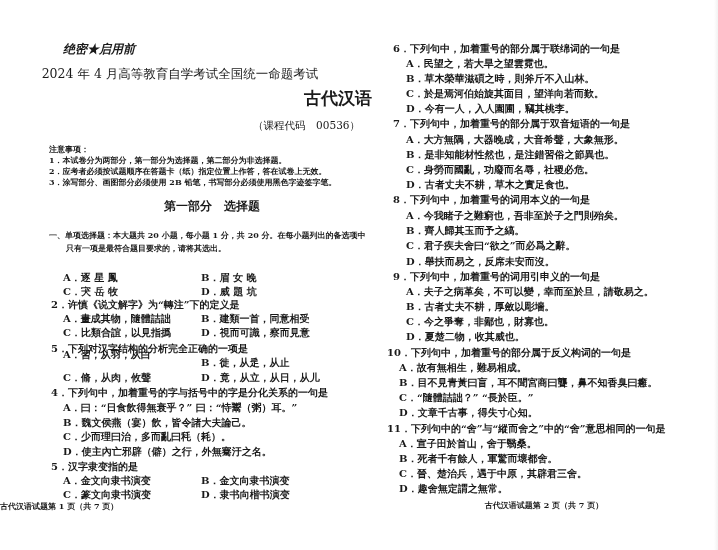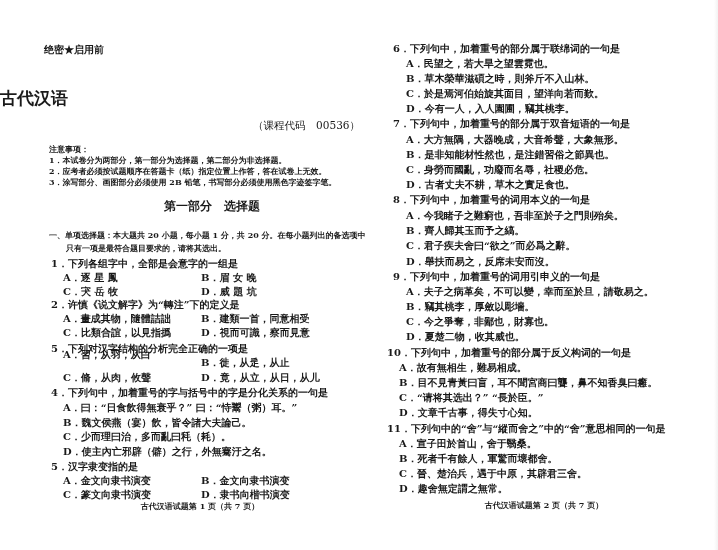--- a/index.html
+++ b/index.html
@@ -31,60 +31,60 @@
       background: linear-gradient(to right, #ffffff, #f2f2f2);
     }
     .line {
       position: absolute;
       white-space: nowrap;
       font-size: 9px;
       line-height: 11px;
       font-weight: bold;
       letter-spacing: 0px;
     }
-    .secret { left: 44px; top: 44px; font-size: 10px; }
+    .secret { left: 63px; top: 44px; font-size: 12px; font-style: italic; }
     .exam-title { left: 0; width: 360px; text-align: center; top: 66px; font-size: 12.5px; line-height: 15px; font-weight: normal; }
-    .subject-title { left: 0; width: 360px; text-align: left; top: 88px; font-size: 17px; line-height: 20px; }
+    .subject-title { left: 12px; width: 360px; text-align: right; top: 88px; font-size: 17px; line-height: 20px; }
     .course-code { left: 0; width: 360px; text-align: right; top: 119px; font-size: 10.5px; line-height: 13px; font-weight: normal; }
     .notice-head { left: 49px; top: 144px; font-size: 8px; }
     .notice-item { left: 49px; font-size: 8px; }
     .part-title { left: 0; width: 360px; text-align: center; top: 199px; font-size: 12px; line-height: 15px; padding-left: 32px; }
     .section-head { left: 49px; font-size: 8px; }
     .section-head-cont { left: 66px; font-size: 8px; }
     .q { font-size: 10px; }
     .q-left { left: 51px; }
     .opt-left-a { left: 63px; }
     .opt-left-b { left: 201px; }
     .q-right { left: 393px; }
     .q-right-2 { left: 387px; }
     .opt-right { left: 406px; }
     .opt-right-2 { left: 399px; }
     .footer { font-size: 8px; font-weight: bold; }
-    .footer-left { left: 0; width: 360px; text-align: center; top: 501px; margin-left: 20px; }
+    .footer-left { left: 0; width: 360px; top: 501px; }
     .footer-right { left: 370px; width: 348px; text-align: center; top: 500px; }
   </style>
 </head>
 <body>
 
 <div class="page page-left">
   <div class="line secret">绝密★启用前</div>
+  <div class="line exam-title">2024 年 4 月高等教育自学考试全国统一命题考试</div>
   <div class="line subject-title">古代汉语</div>
   <div class="line course-code">（课程代码　00536）</div>
 
   <div class="line notice-head">注意事项：</div>
   <div class="line notice-item" style="top:155px">1．本试卷分为两部分，第一部分为选择题，第二部分为非选择题。</div>
   <div class="line notice-item" style="top:166px">2．应考者必须按试题顺序在答题卡（纸）指定位置上作答，答在试卷上无效。</div>
   <div class="line notice-item" style="top:177px">3．涂写部分、画图部分必须使用 2B 铅笔，书写部分必须使用黑色字迹签字笔。</div>
 
   <div class="line part-title">第一部分　选择题</div>
 
   <div class="line section-head" style="top:230px">一、单项选择题：本大题共 20 小题，每小题 1 分，共 20 分。在每小题列出的备选项中</div>
   <div class="line section-head-cont" style="top:243px">只有一项是最符合题目要求的，请将其选出。</div>
 
-  <div class="line q q-left" style="top:258px">1．下列各组字中，全部是会意字的一组是</div>
   <div class="line q opt-left-a" style="top:272px">A．逐 星 鳳</div>
   <div class="line q opt-left-b" style="top:272px">B．眉 女 晚</div>
   <div class="line q opt-left-a" style="top:286px">C．宊 岳 牧</div>
   <div class="line q opt-left-b" style="top:286px">D．威 題 坑</div>
 
   <div class="line q q-left" style="top:299px">2．许慎《说文解字》为“轉注”下的定义是</div>
   <div class="line q opt-left-a" style="top:313px">A．畫成其物，隨體詰詘</div>
   <div class="line q opt-left-b" style="top:313px">B．建類一首，同意相受</div>
   <div class="line q opt-left-a" style="top:327px">C．比類合誼，以見指撝</div>
   <div class="line q opt-left-b" style="top:327px">D．視而可識，察而見意</div>
@@ -125,28 +125,28 @@
 <div class="line q opt-right" style="top:179px">D．古者丈夫不耕，草木之實足食也。</div>
 
 <div class="line q q-right" style="top:194px">8．下列句中，加着重号的词用本义的一句是</div>
 <div class="line q opt-right" style="top:210px">A．今我睹子之難窮也，吾非至於子之門則殆矣。</div>
 <div class="line q opt-right" style="top:225px">B．齊人歸其玉而予之縞。</div>
 <div class="line q opt-right" style="top:240px">C．君子疾夫舍曰“欲之”而必爲之辭。</div>
 <div class="line q opt-right" style="top:256px">D．舉扶而易之，反席未安而沒。</div>
 
 <div class="line q q-right" style="top:271px">9．下列句中，加着重号的词用引申义的一句是</div>
 <div class="line q opt-right" style="top:286px">A．夫子之病革矣，不可以變，幸而至於旦，請敬易之。</div>
-<div class="line q opt-right" style="top:301px">B．竊其桃李，厚斂以彫墻。</div>
+<div class="line q opt-right" style="top:301px">B．古者丈夫不耕，厚斂以彫墻。</div>
 <div class="line q opt-right" style="top:316px">C．今之爭奪，非鄙也，財寡也。</div>
 <div class="line q opt-right" style="top:331px">D．夏楚二物，收其威也。</div>
 
 <div class="line q q-right-2" style="top:347px">10．下列句中，加着重号的部分属于反义构词的一句是</div>
 <div class="line q opt-right-2" style="top:362px">A．故有無相生，難易相成。</div>
 <div class="line q opt-right-2" style="top:377px">B．目不見青黃曰盲，耳不聞宮商曰聾，鼻不知香臭曰癰。</div>
-<div class="line q opt-right-2" style="top:392px">C．“请将其选出？” “長於臣。”</div>
+<div class="line q opt-right-2" style="top:392px">C．“隨體詰詘？” “長於臣。”</div>
 <div class="line q opt-right-2" style="top:407px">D．文章千古事，得失寸心知。</div>
 
 <div class="line q q-right-2" style="top:423px">11．下列句中的“舍”与“縱而舍之”中的“舍”意思相同的一句是</div>
 <div class="line q opt-right-2" style="top:438px">A．宣子田於首山，舍于翳桑。</div>
 <div class="line q opt-right-2" style="top:453px">B．死者千有餘人，軍驚而壞都舍。</div>
 <div class="line q opt-right-2" style="top:468px">C．晉、楚治兵，遇于中原，其辟君三舍。</div>
 <div class="line q opt-right-2" style="top:483px">D．趣舍無定謂之無常。</div>
 
 <div class="line footer footer-right">古代汉语试题第 2 页（共 7 页）</div>
 

